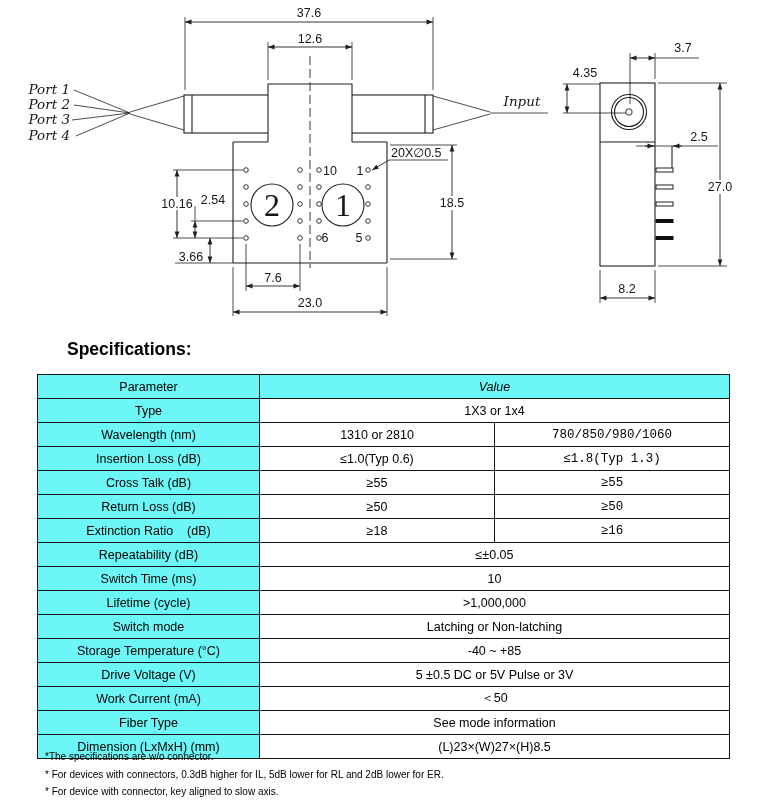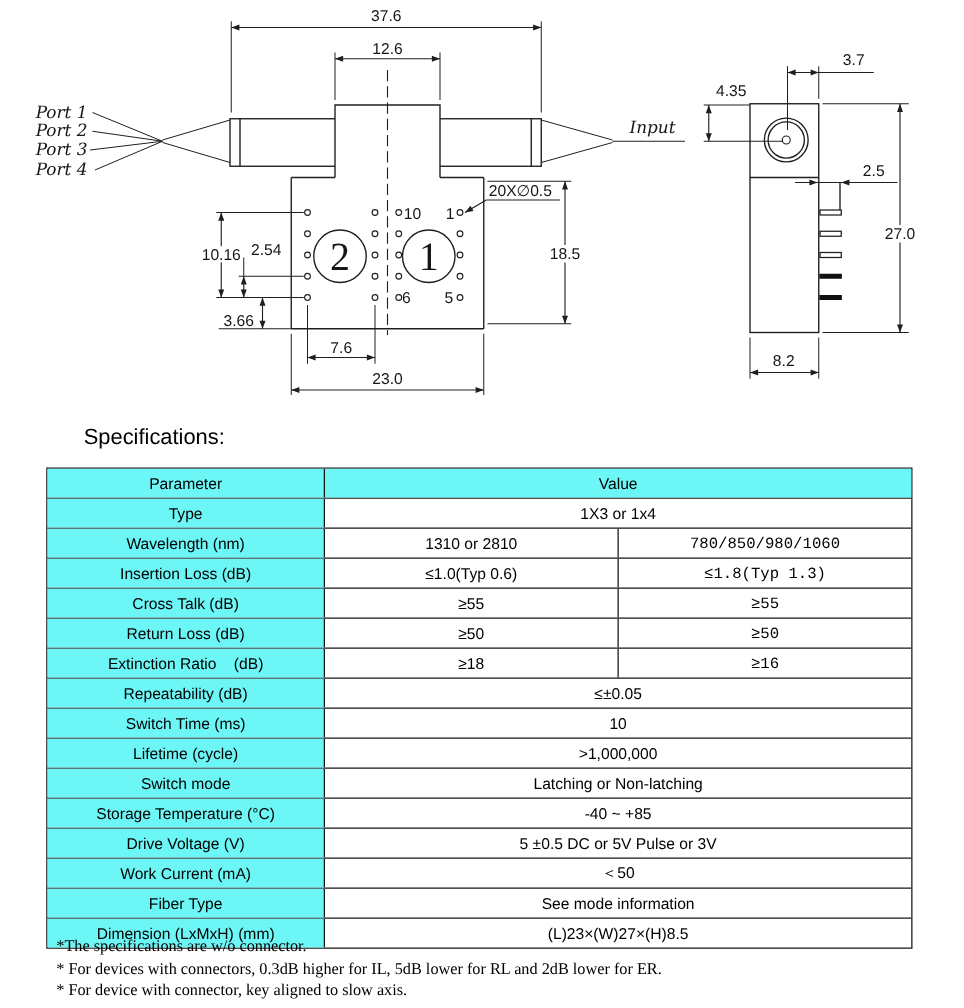--- a/index.html
+++ b/index.html
@@ -12,33 +12,33 @@
   .circnum{font-family:"Liberation Serif",serif;font-size:32px;}
   .oln{stroke:#1f1f1f;stroke-width:1.1;fill:none;}
   .olnw{stroke:#1f1f1f;stroke-width:1.1;fill:#fff;}
   .ext{stroke:#1f1f1f;stroke-width:0.8;fill:none;}
   .dim{stroke:#1f1f1f;stroke-width:0.9;fill:none;marker-start:url(#arr);marker-end:url(#arr);}
   .dime{stroke:#1f1f1f;stroke-width:0.9;fill:none;marker-end:url(#arr);}
   .cl{stroke:#1f1f1f;stroke-width:0.9;stroke-dasharray:9 4;fill:none;}
   .hole{fill:#fff;stroke:#1f1f1f;stroke-width:0.9;}
   .pinthin{fill:#fff;stroke:#1f1f1f;stroke-width:1;}
   .pinthick{fill:#111;stroke:none;}
-  .heading{position:absolute;left:67px;top:339px;font-size:17.5px;font-weight:normal;}
+  .heading{position:absolute;left:67px;top:339px;font-size:17.5px;font-weight:bold;}
   .spec-table{position:absolute;left:37px;top:374px;width:691px;border:1px solid #151515;
               background:#fff;font-size:12.5px;}
   .prow{display:flex;height:23px;border-top:1px solid #151515;}
   .prow.first{border-top:none;}
   .cell{display:flex;align-items:center;justify-content:center;box-sizing:border-box;
         white-space:nowrap;overflow:hidden;}
   .pcell{width:222px;background:var(--cyan,#6CF6F6);border-right:1px solid #151515;}
   .vwrap{flex:1;display:flex;}
   .vcell{flex:1;}
   .vcell.second{border-left:1px solid #151515;font-family:Liberation Mono, monospace;}
-  .vhead{flex:1;background:var(--cyan,#6CF6F6);}
-  .footnotes{position:absolute;left:45px;top:748px;font-size:13px;line-height:17.5px;font-family:Liberation Serif, serif;}
+  .vhead{flex:1;background:var(--cyan,#6CF6F6);font-style:italic;}
+  .footnotes{position:absolute;left:45px;top:748px;font-size:10px;line-height:17.5px;}
 </style>
 </head>
 <body>
 
 <div class="page">
 
   <svg width="771" height="334" viewBox="0 0 771 334">
     <defs>
       <marker id="arr" viewBox="0 0 8 6" refX="7" refY="3" markerWidth="8" markerHeight="6" orient="auto-start-reverse" markerUnits="userSpaceOnUse">
         <path d="M0.5,0.6 L7,3 L0.5,5.4 Z" fill="#1f1f1f"></path>

